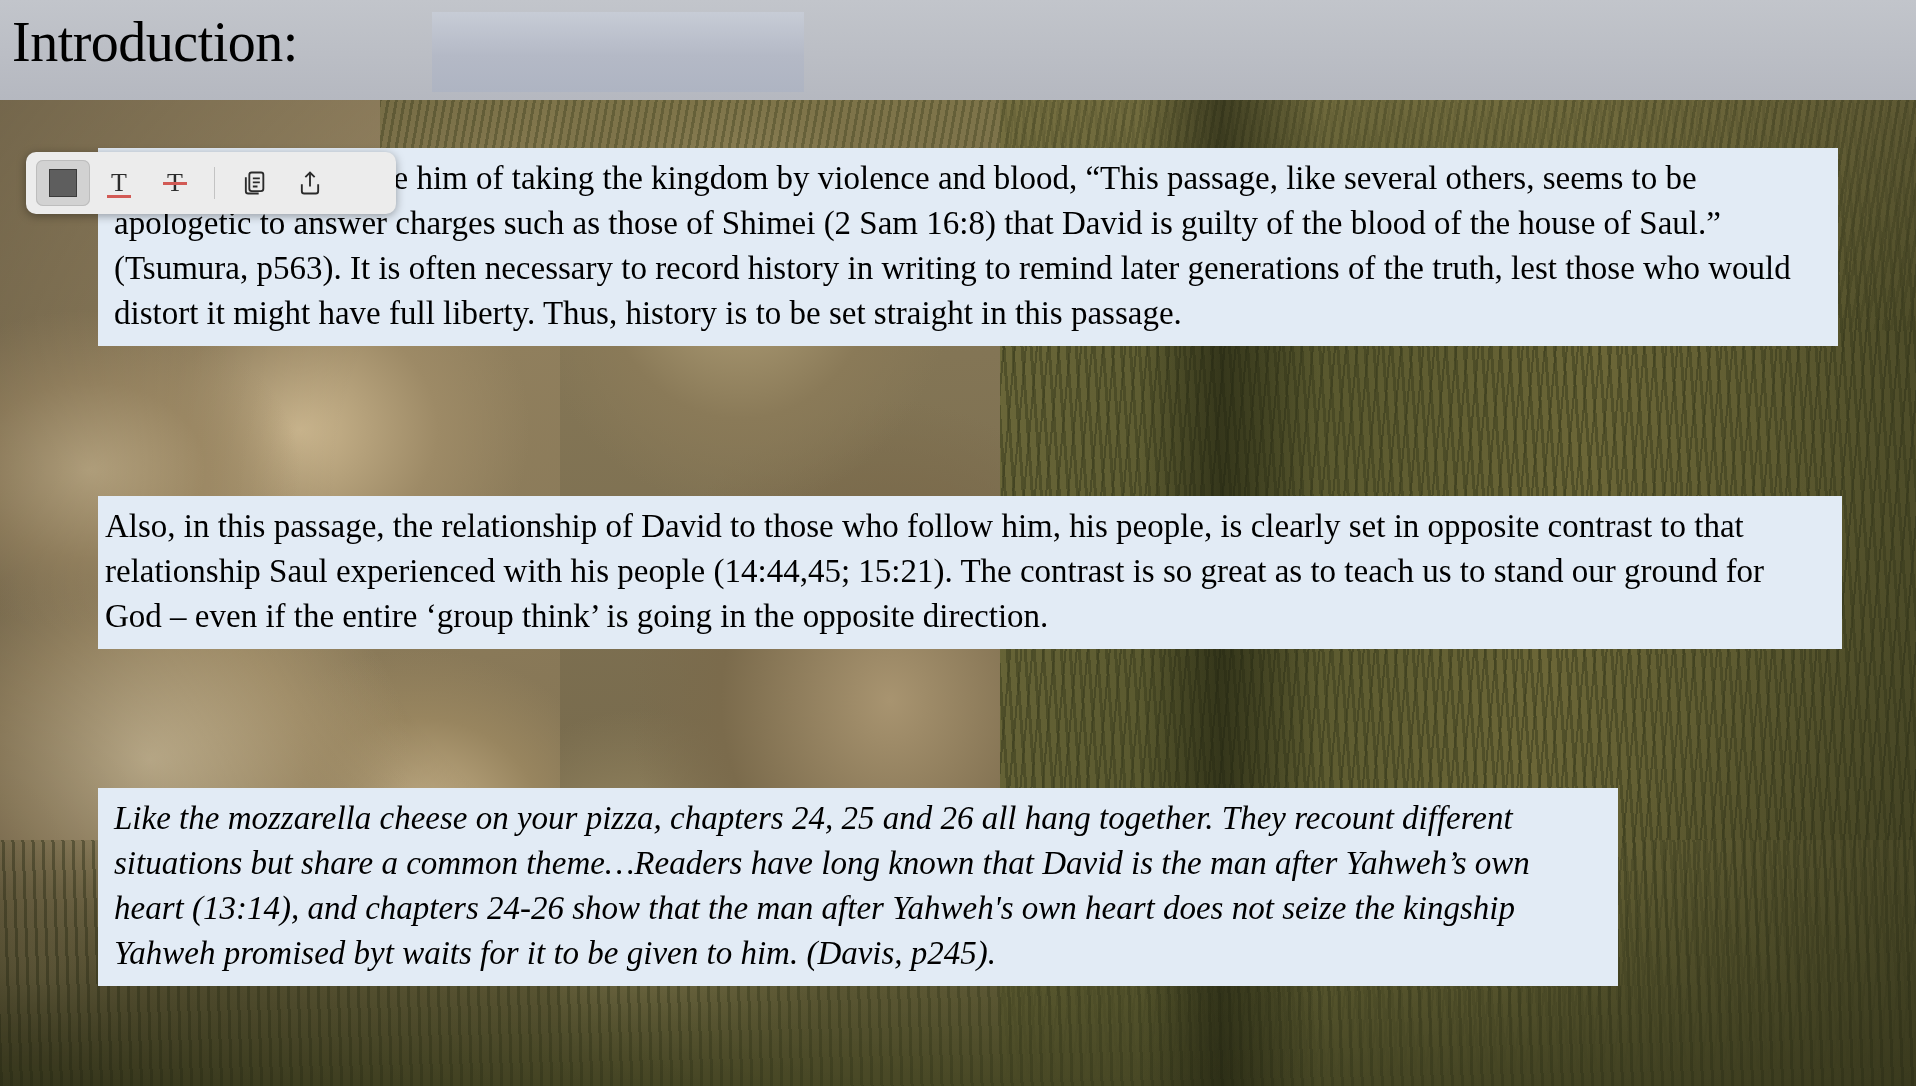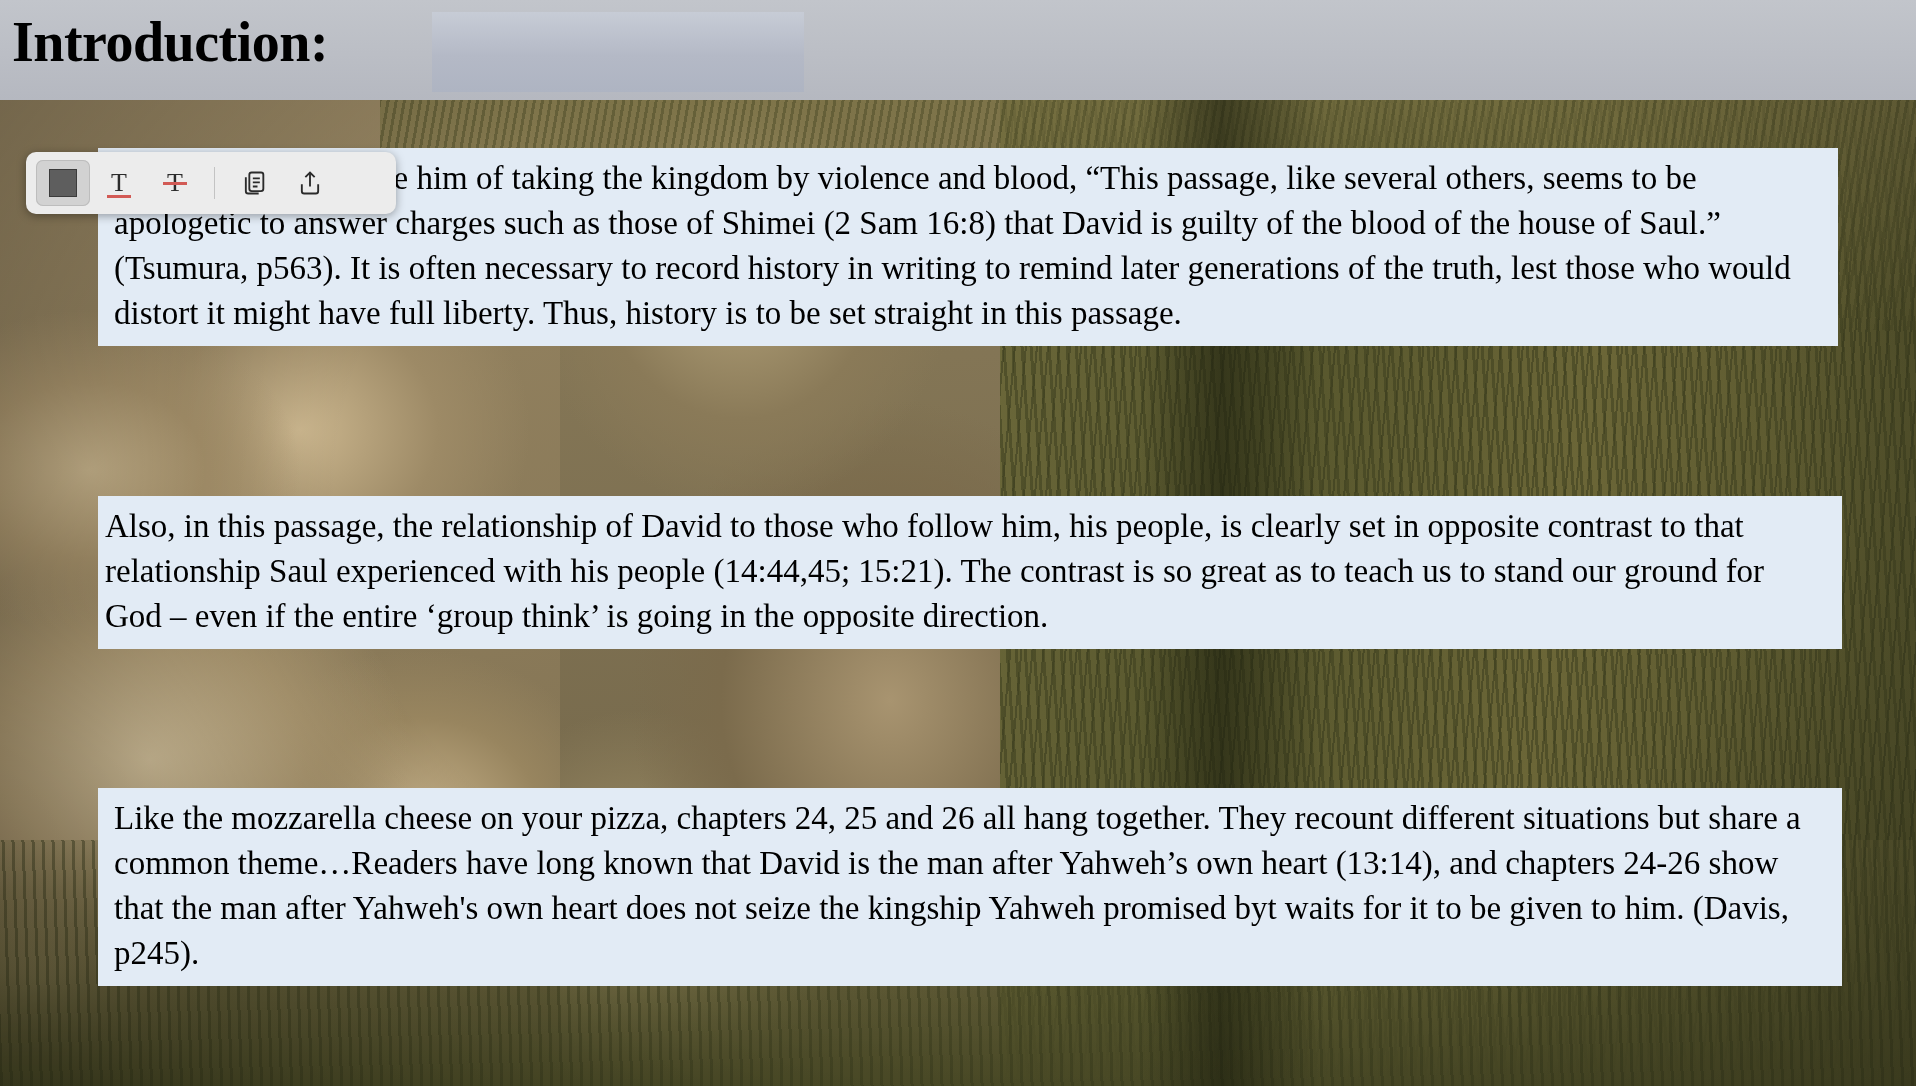--- a/index.html
+++ b/index.html
@@ -87,21 +87,21 @@
     width: 1916px;
     height: 100px;
     background: #b9bcc4;
     background: linear-gradient(180deg, #c2c5cb 0%, #b5b8c0 100%);
   }
   .title-text {
     position: absolute;
     top: 6px;
     left: 12px;
     font-family: "Liberation Serif", serif;
-    font-weight: bold;
+    font-weight: normal;
     font-size: 56px;
     line-height: 72px;
     color: #000;
     letter-spacing: -0.5px;
   }
   .title-highlight {
     position: absolute;
     top: 12px;
     left: 432px;
     width: 372px;
@@ -116,21 +116,21 @@
     background: #e2ebf5;
     color: #000;
     font-family: "Liberation Serif", serif;
     font-size: 33px;
     line-height: 45px;
     padding: 8px 16px 10px 16px;
     box-sizing: border-box;
   }
   #block1 { left: 98px; top: 148px; width: 1740px; }
   #block2 { left: 98px; top: 496px; width: 1744px; padding-left: 7px; }
-  #block3 { left: 98px; top: 788px; width: 1744px; }
+  #block3 { left: 98px; top: 788px; width: 1520px; font-style: italic; }
 
   
   .selection-toolbar {
     position: absolute;
     left: 26px;
     top: 152px;
     width: 370px;
     height: 62px;
     background: #ececec;
     border-radius: 10px;

